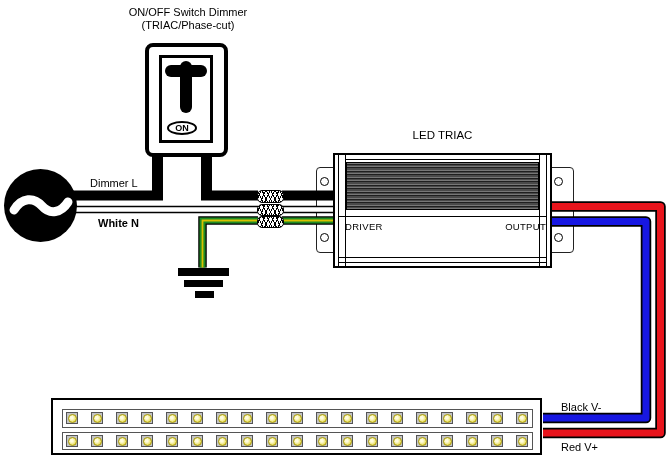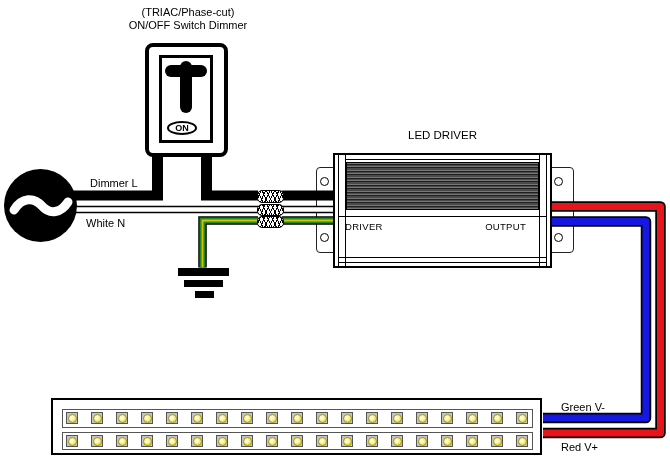--- a/index.html
+++ b/index.html
@@ -51,22 +51,22 @@
        display:flex;align-items:center;justify-content:center;}
   .led::after{content:"";width:7px;height:7px;border-radius:50%;border:1px solid #a89a00;
               background:radial-gradient(circle at 40% 40%, #fffce0 20%, var(--led-yellow) 75%);}
 </style>
 </head>
 <body>
 
 <div id="canvas">
 
   <div class="lbl" style="left:103px;top:6px;width:170px;text-align:center;">
+    <div>ON/OFF Switch Dimmer</div>
     <div>(TRIAC/Phase-cut)</div>
-    <div>ON/OFF Switch Dimmer</div>
   </div>
 
   <div class="abs leg" style="left:152px;"></div>
   <div class="abs leg" style="left:201px;"></div>
   <div class="abs sw-outer"></div>
   <div class="abs sw-inner"></div>
   <div class="abs sw-stem"></div>
   <div class="abs sw-bar"></div>
   <div class="abs sw-on">ON</div>
 
@@ -106,41 +106,41 @@
 
   <div class="nut" style="top:190px;height:11px;"></div>
   <div class="nut" style="top:204px;height:10px;"></div>
   <div class="nut" style="top:215.5px;height:10px;"></div>
 
   <div class="gnd" style="left:178px;top:268px;width:51px;height:8px;"></div>
   <div class="gnd" style="left:184px;top:280px;width:39px;height:7px;"></div>
   <div class="gnd" style="left:195px;top:291px;width:19px;height:7px;"></div>
 
   <div class="lbl" style="left:90px;top:177px;">Dimmer L</div>
-  <div class="lbl" style="left:86px;top:217px;">White N</div>
-  <div class="lbl" style="left:561px;top:401px;">Green V-</div>
+  <div class="lbl" style="left:98px;top:217px;font-weight:bold;">White N</div>
+  <div class="lbl" style="left:561px;top:401px;">Black V-</div>
   <div class="lbl" style="left:561px;top:441px;">Red V+</div>
 
-  <div class="lbl" style="left:333px;top:129px;width:219px;text-align:center;font-size:11.5px;">LED DRIVER</div>
+  <div class="lbl" style="left:333px;top:129px;width:219px;text-align:center;font-size:11.5px;">LED TRIAC</div>
 
   <div class="abs flange" style="left:316px;top:167px;width:26px;height:86px;"></div>
   <div class="abs hole" style="left:320px;top:177px;"></div>
   <div class="abs hole" style="left:320px;top:233px;"></div>
   <div class="abs flange" style="left:548px;top:167px;width:26px;height:86px;"></div>
   <div class="abs hole" style="left:554px;top:177px;"></div>
   <div class="abs hole" style="left:554px;top:233px;"></div>
 
   <div class="abs body">
     <div class="cap-l"></div>
     <div class="cap-r"></div>
     <div class="topline"></div>
     <div class="hatch"></div>
     <div class="midline"></div>
     <div class="io" style="left:10px;">DRIVER</div>
-    <div class="io" style="right:24px;">OUTPUT</div>
+    <div class="io" style="right:4px;">OUTPUT</div>
     <div class="botline"></div>
   </div>
 
   <div class="abs strip">
     <div class="row" style="top:9px;height:19px;"></div>
     <div class="row" style="top:32px;height:18px;"></div>
   <div class="led" style="left: 13px; top: 12px;"></div>
       <div class="led" style="left: 38px; top: 12px;"></div>
       <div class="led" style="left: 63px; top: 12px;"></div>
       <div class="led" style="left: 88px; top: 12px;"></div>

